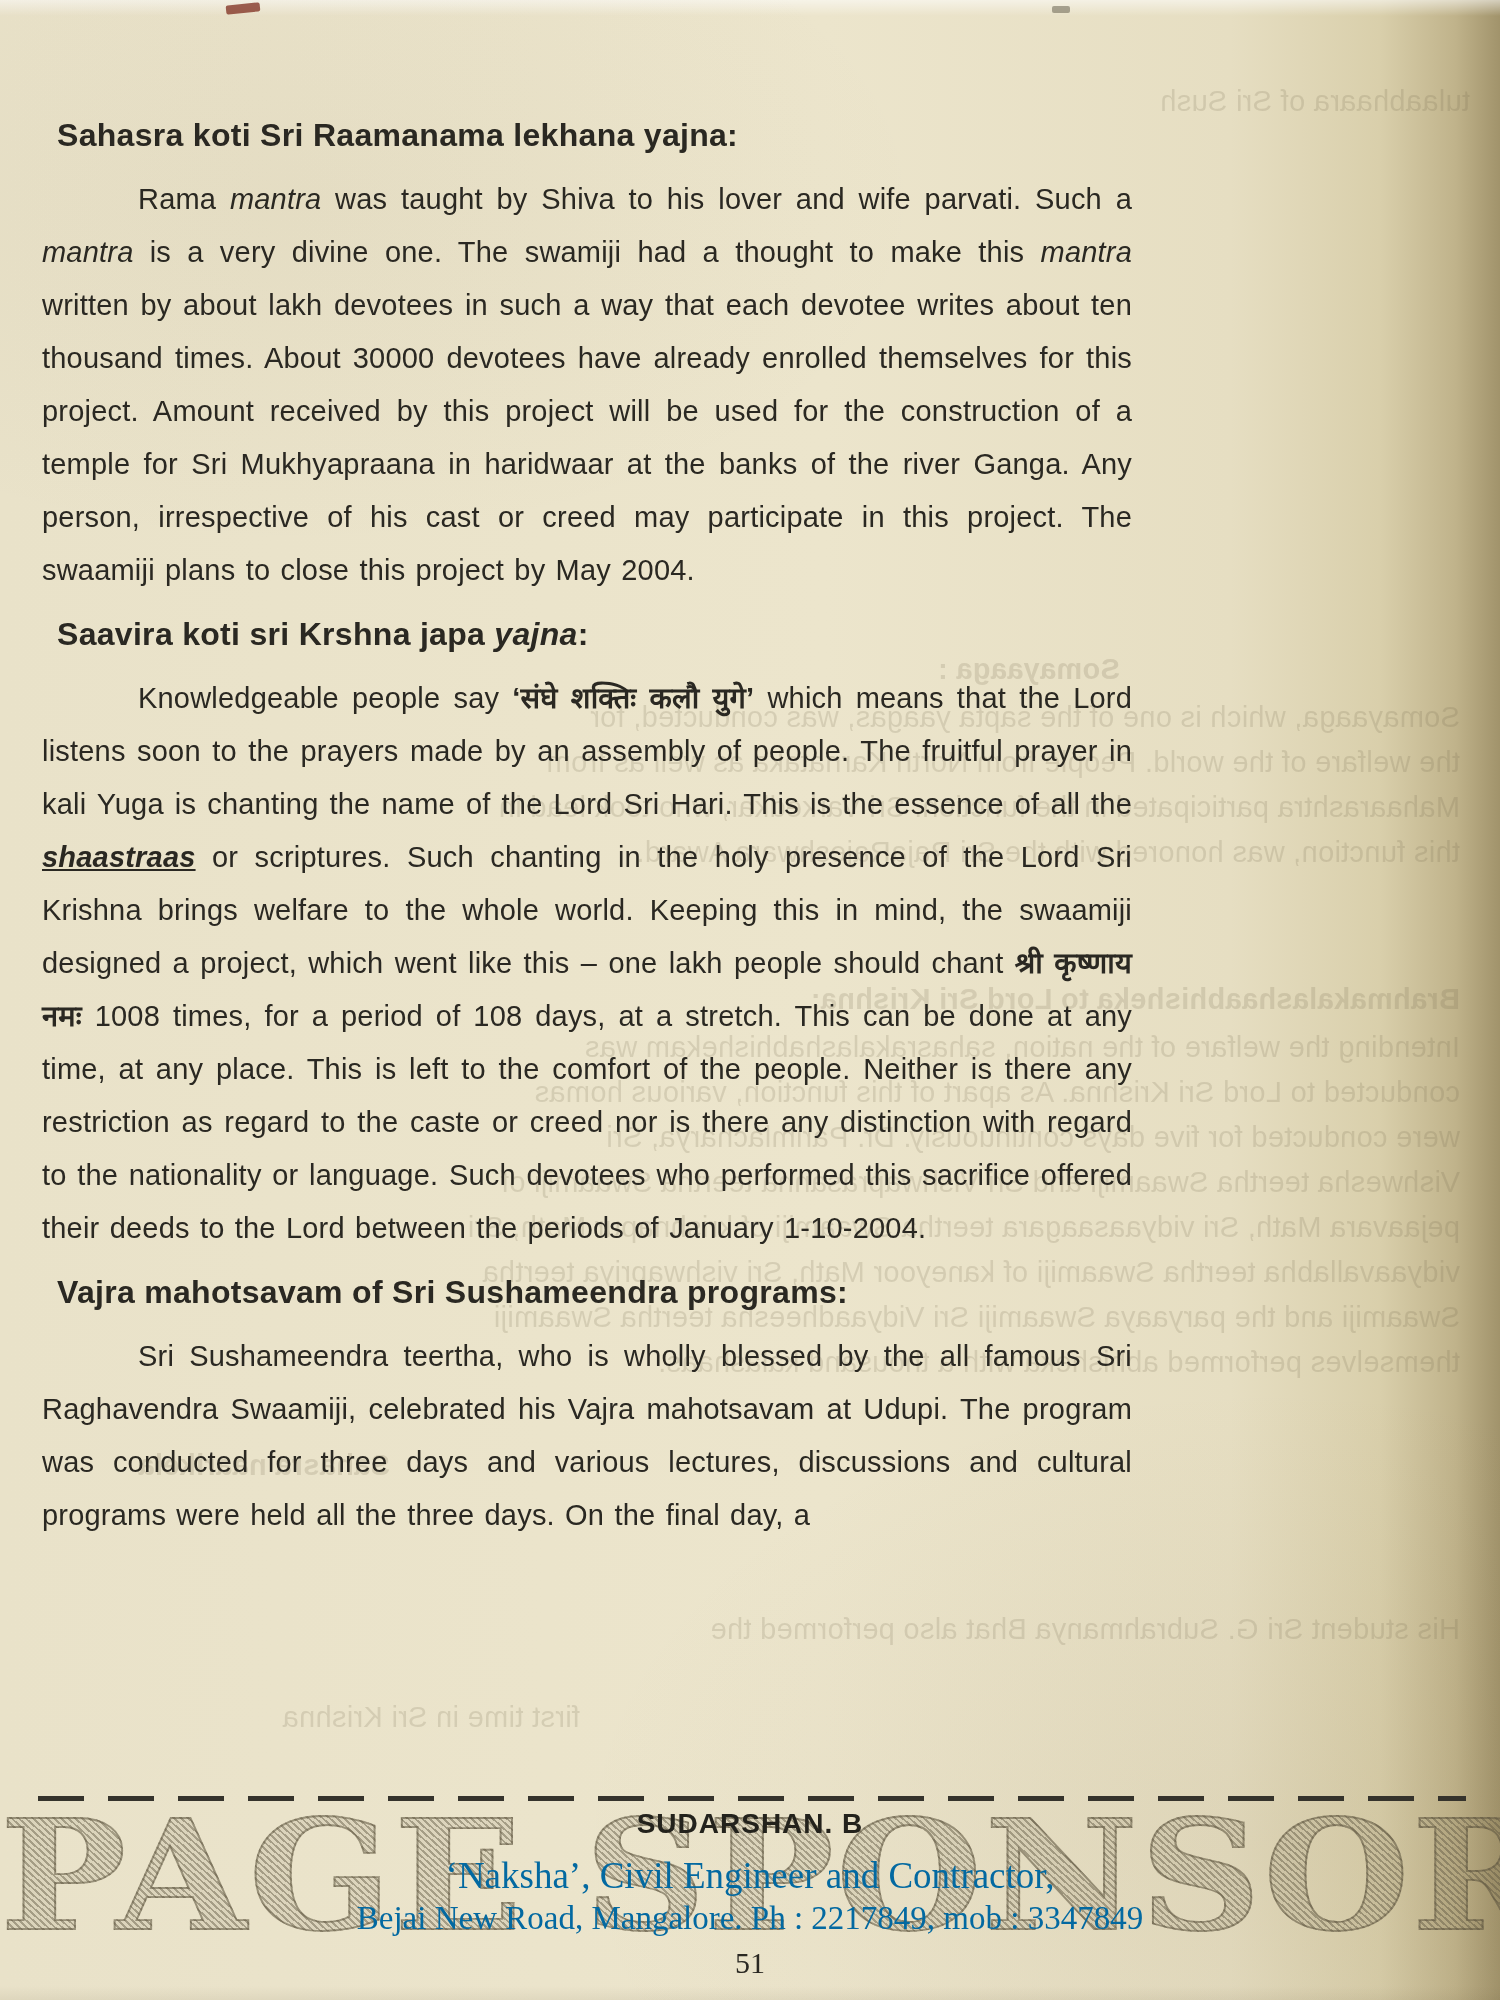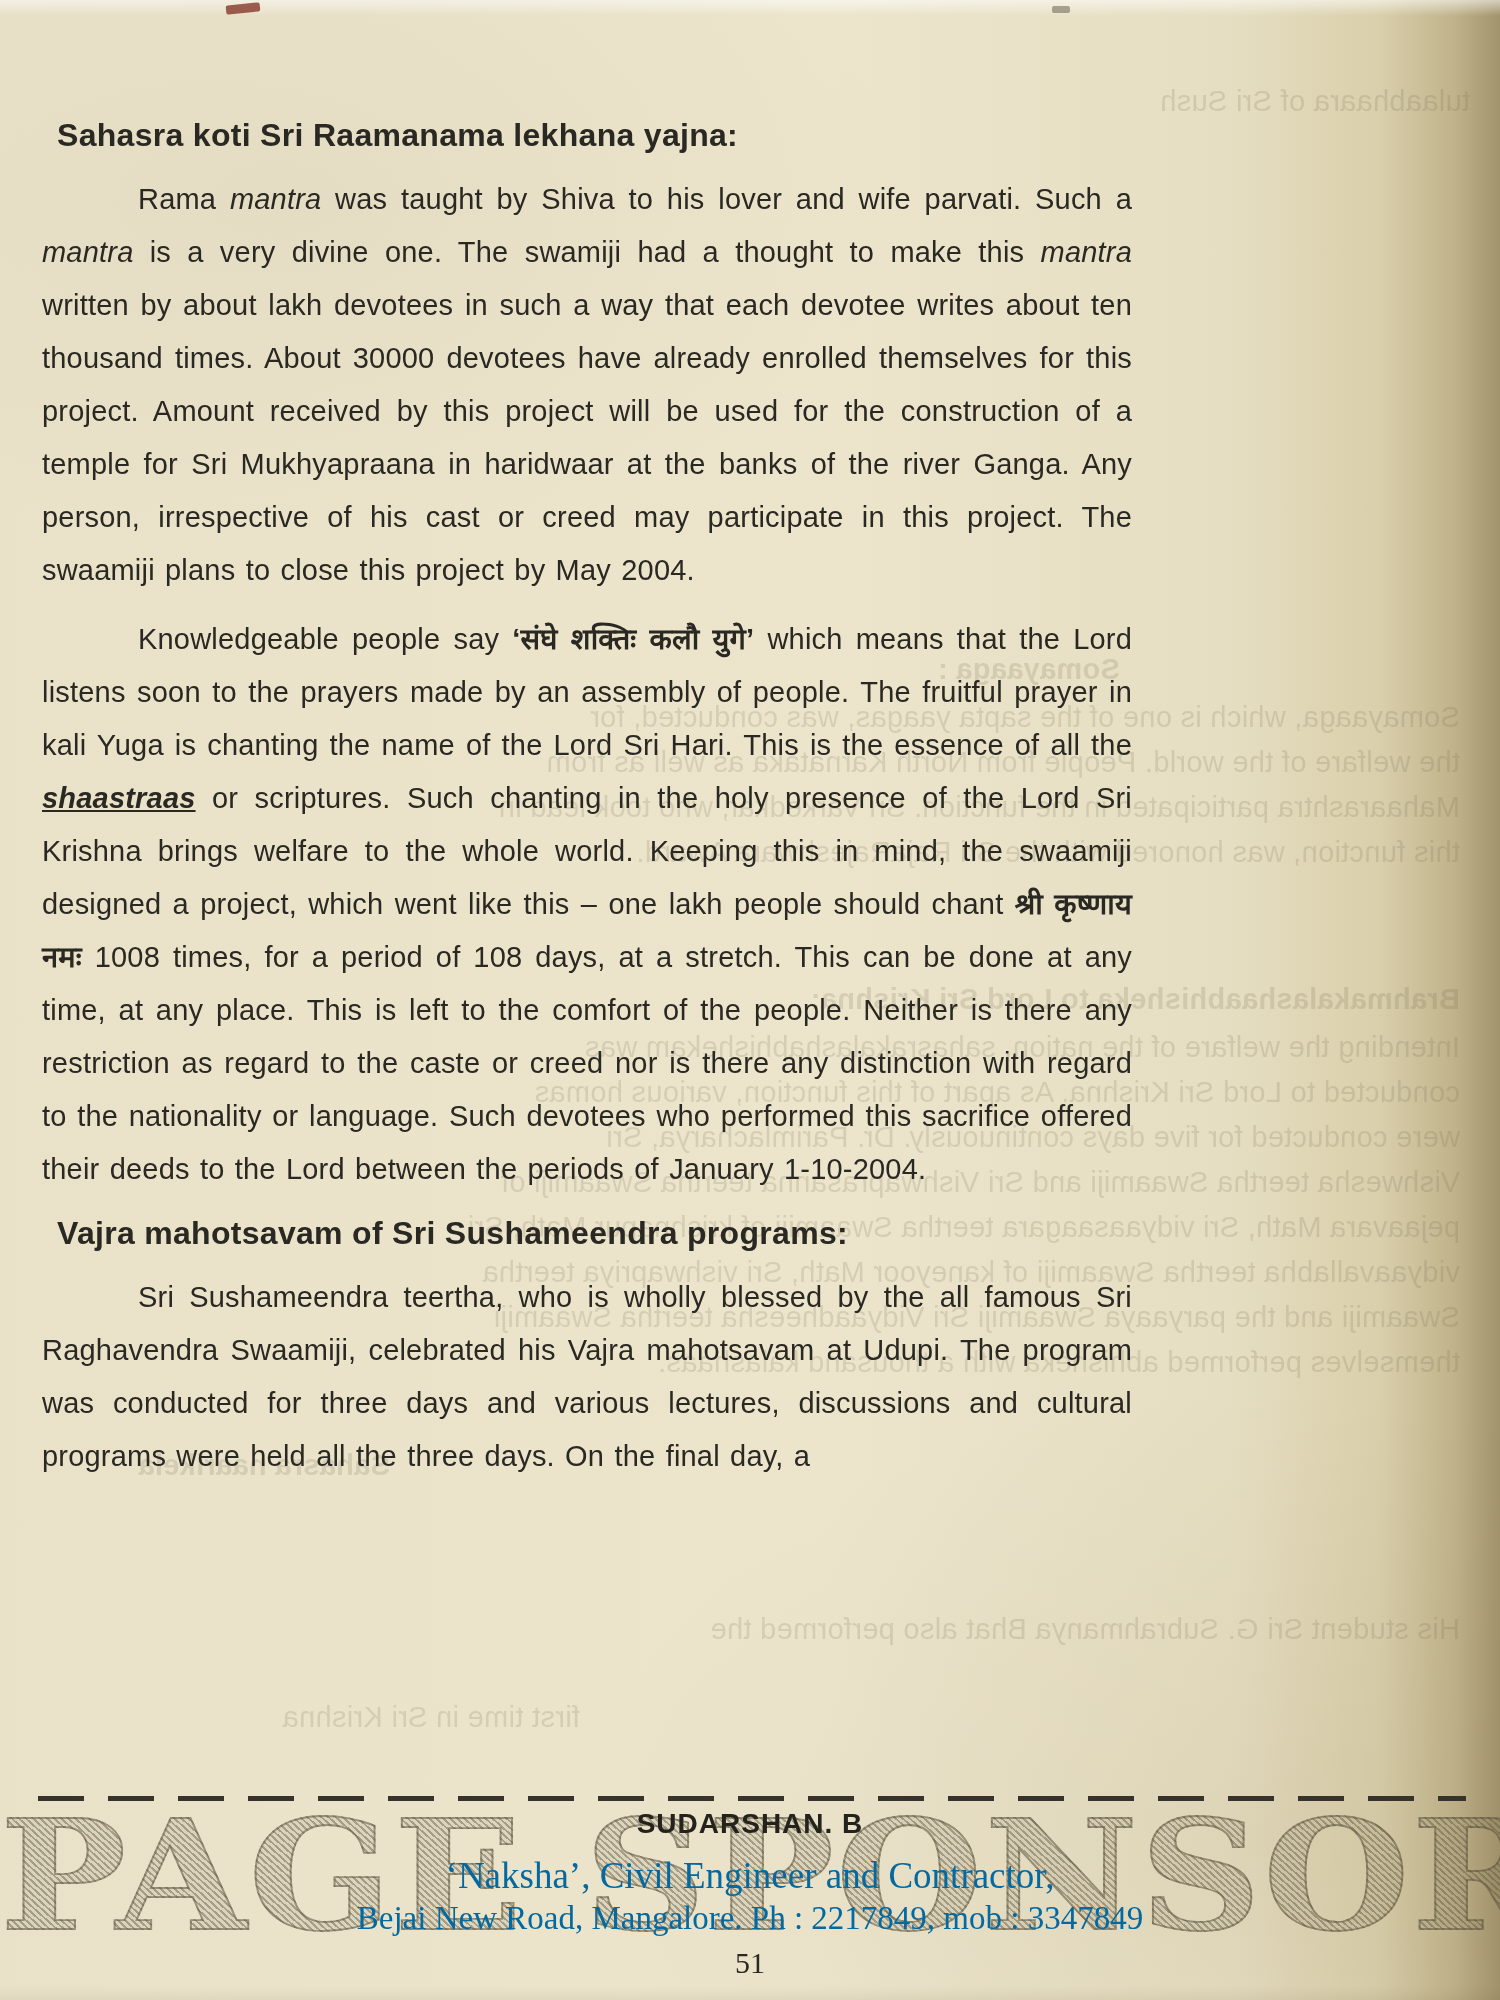--- a/index.html
+++ b/index.html
@@ -144,20 +144,21 @@
     <div class="ghost" style="top: 1345px; left: 40px; width: 1420px;">themselves performed abhisheka with a thousand kalashaas.</div>
     <div class="ghost" style="top: 1448px; left: 50px; width: 340px; font-weight: bold;">Sahasra naarikela</div>
     <div class="ghost" style="top: 1612px; left: 40px; width: 1420px;">His student Sri G. Subrahmanya Bhat also performed the</div>
     <div class="ghost" style="top: 1700px; left: 60px; width: 520px;">first time in Sri Krishna</div>
   </div>
 
 <main class="content">
   <h2 class="sec">Sahasra koti Sri Raamanama lekhana yajna:</h2>
   <p class="body"><span>Rama </span><span class="run-i">mantra</span><span> was taught by Shiva to his lover and wife parvati. Such a </span><span class="run-i">mantra</span><span> is a very divine one. The swamiji had a thought to make this </span><span class="run-i">mantra</span><span> written by about lakh devotees in such a way that each devotee writes about ten thousand times. About 30000 devotees have already enrolled themselves for this project. Amount received by this project will be used for the construction of a temple for Sri Mukhyapraana in haridwaar at the banks of the river Ganga. Any person, irrespective of his cast or creed may participate in this project. The swaamiji plans to close this project by May 2004.</span></p>
 
+  <h2 class="sec gap-top"><span>Saavira koti sri Krshna japa </span><span class="run-i">yajna</span><span>:</span></h2>
   <p class="body"><span>Knowledgeable people say </span><span class="run-dev">‘संघे शक्तिः कलौ युगे’</span><span> which means that the Lord listens soon to the prayers made by an assembly of people. The fruitful prayer in kali Yuga is chanting the name of the Lord Sri Hari. This is the essence of all the </span><span class="run-bi">shaastraas</span><span> or scriptures. Such chanting in the holy presence of the Lord Sri Krishna brings welfare to the whole world. Keeping this in mind, the swaamiji designed a project, which went like this – one lakh people should chant </span><span class="run-dev">श्री कृष्णाय नमः</span><span> 1008 times, for a period of 108 days, at a stretch. This can be done at any time, at any place. This is left to the comfort of the people. Neither is there any restriction as regard to the caste or creed nor is there any distinction with regard to the nationality or language. Such devotees who performed this sacrifice offered their deeds to the Lord between the periods of January 1-10-2004.</span></p>
 
 
   <h2 class="sec gap-top3">Vajra mahotsavam of Sri Sushameendra programs:</h2>
   <p class="body"><span>Sri Sushameendra teertha, who is wholly blessed by the all famous Sri Raghavendra Swaamiji, celebrated his Vajra mahotsavam at Udupi. The program was conducted for three days and various lectures, discussions and cultural programs were held all the three days. On the final day, a</span></p>
 </main>
 
 <div class="dashline"></div>
 <div class="watermark">PAGE SPONSOR</div>
 <div class="sp-name">SUDARSHAN. B</div>

